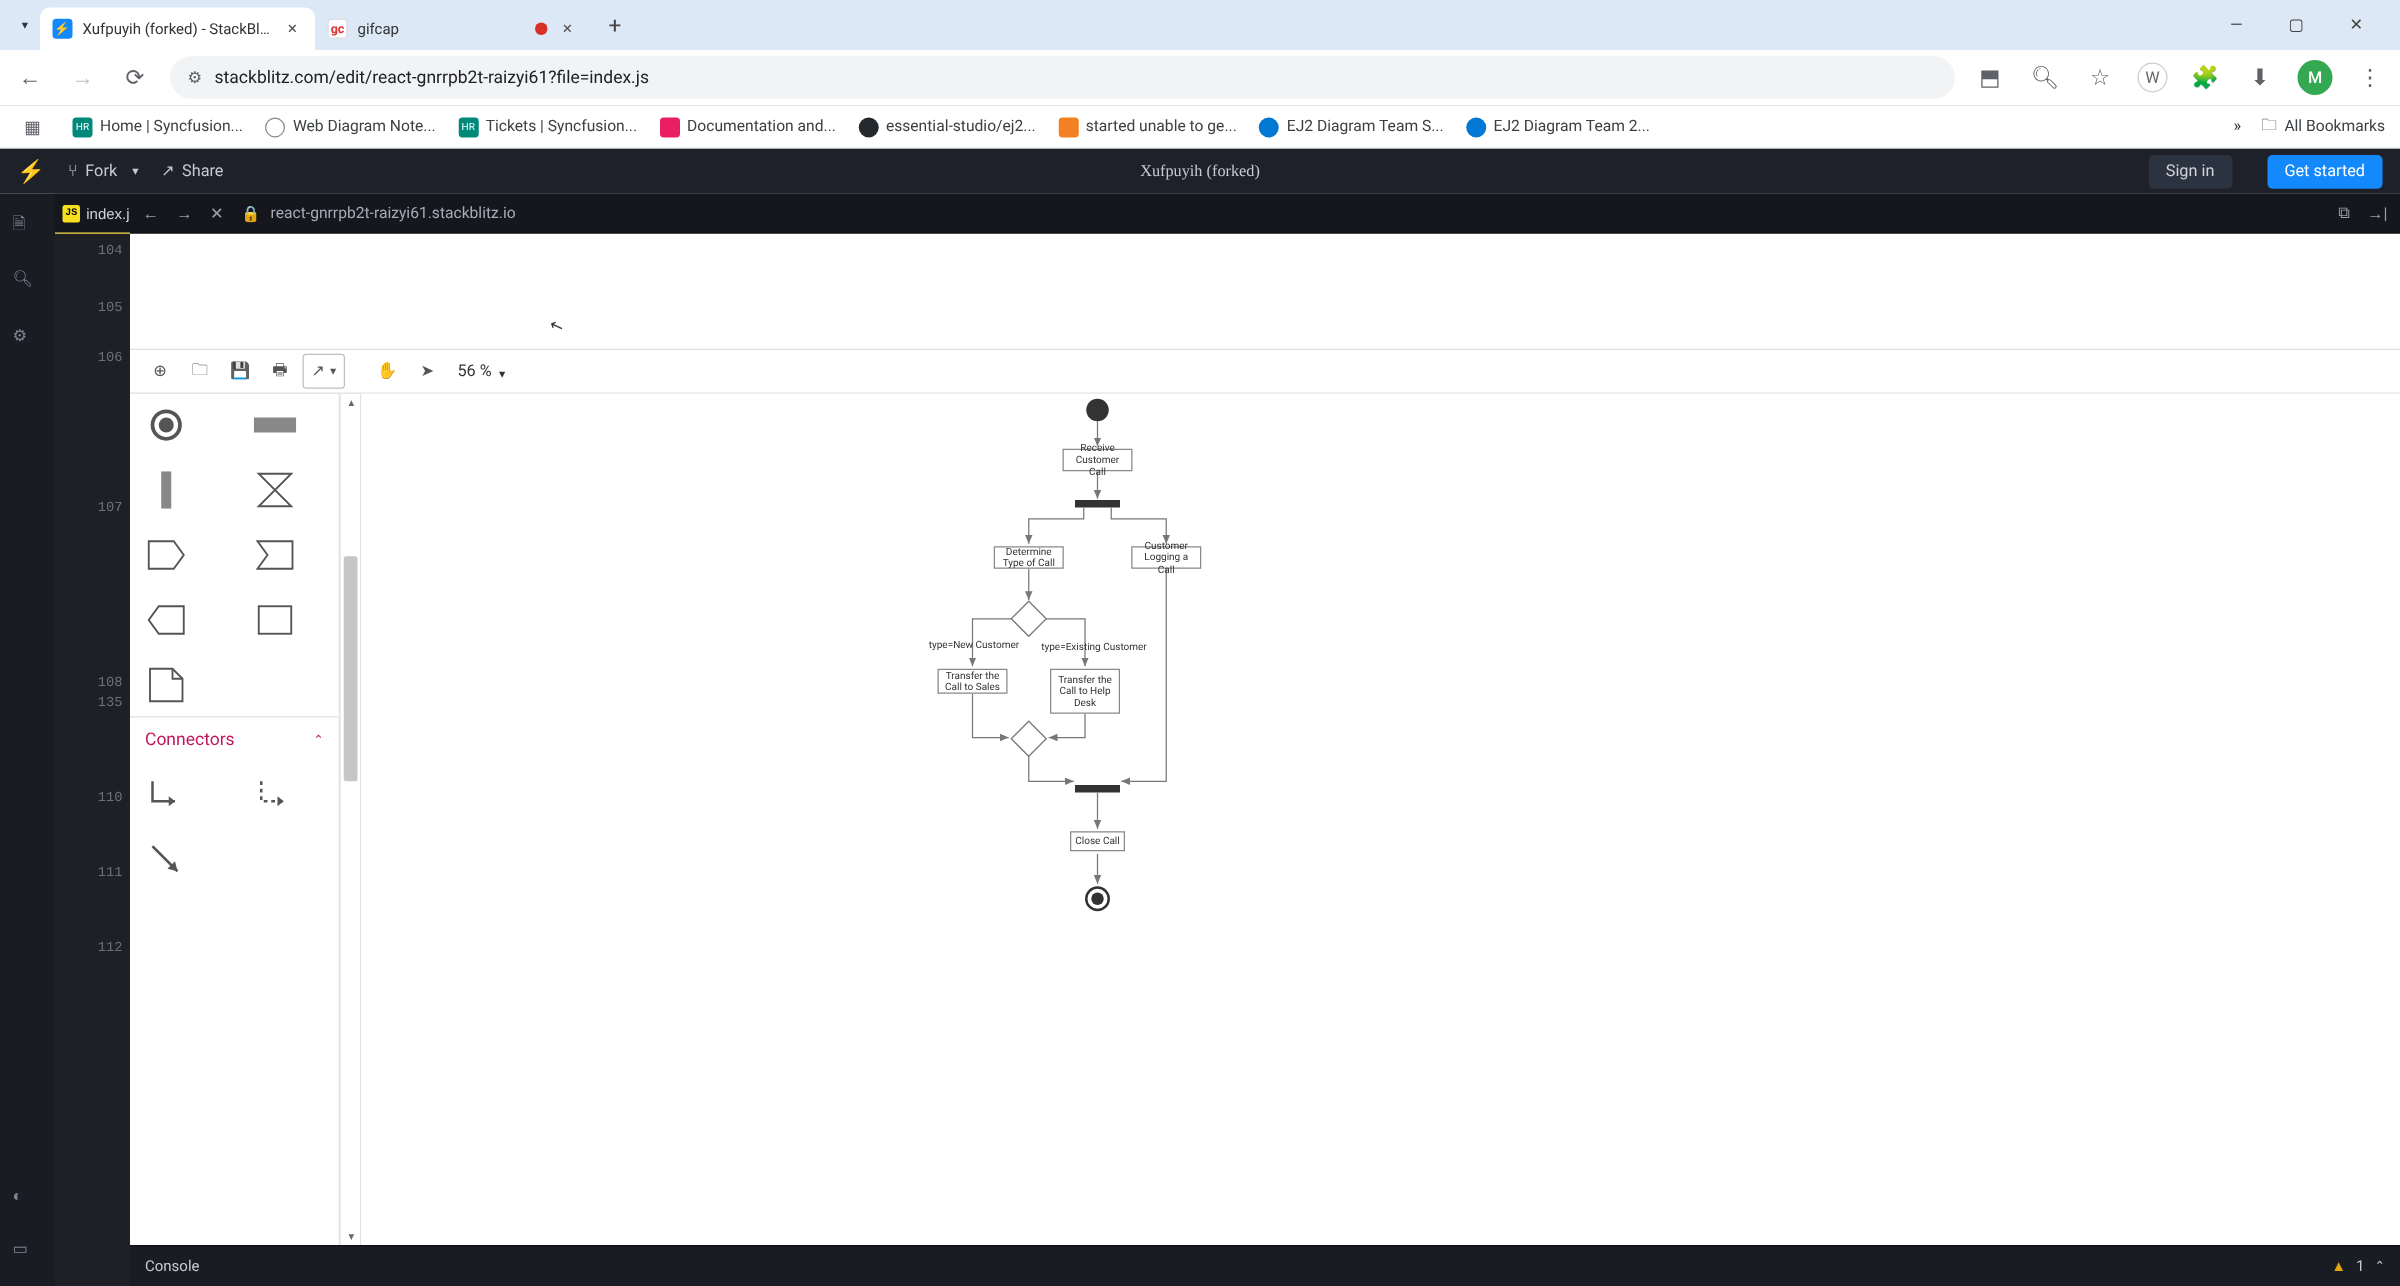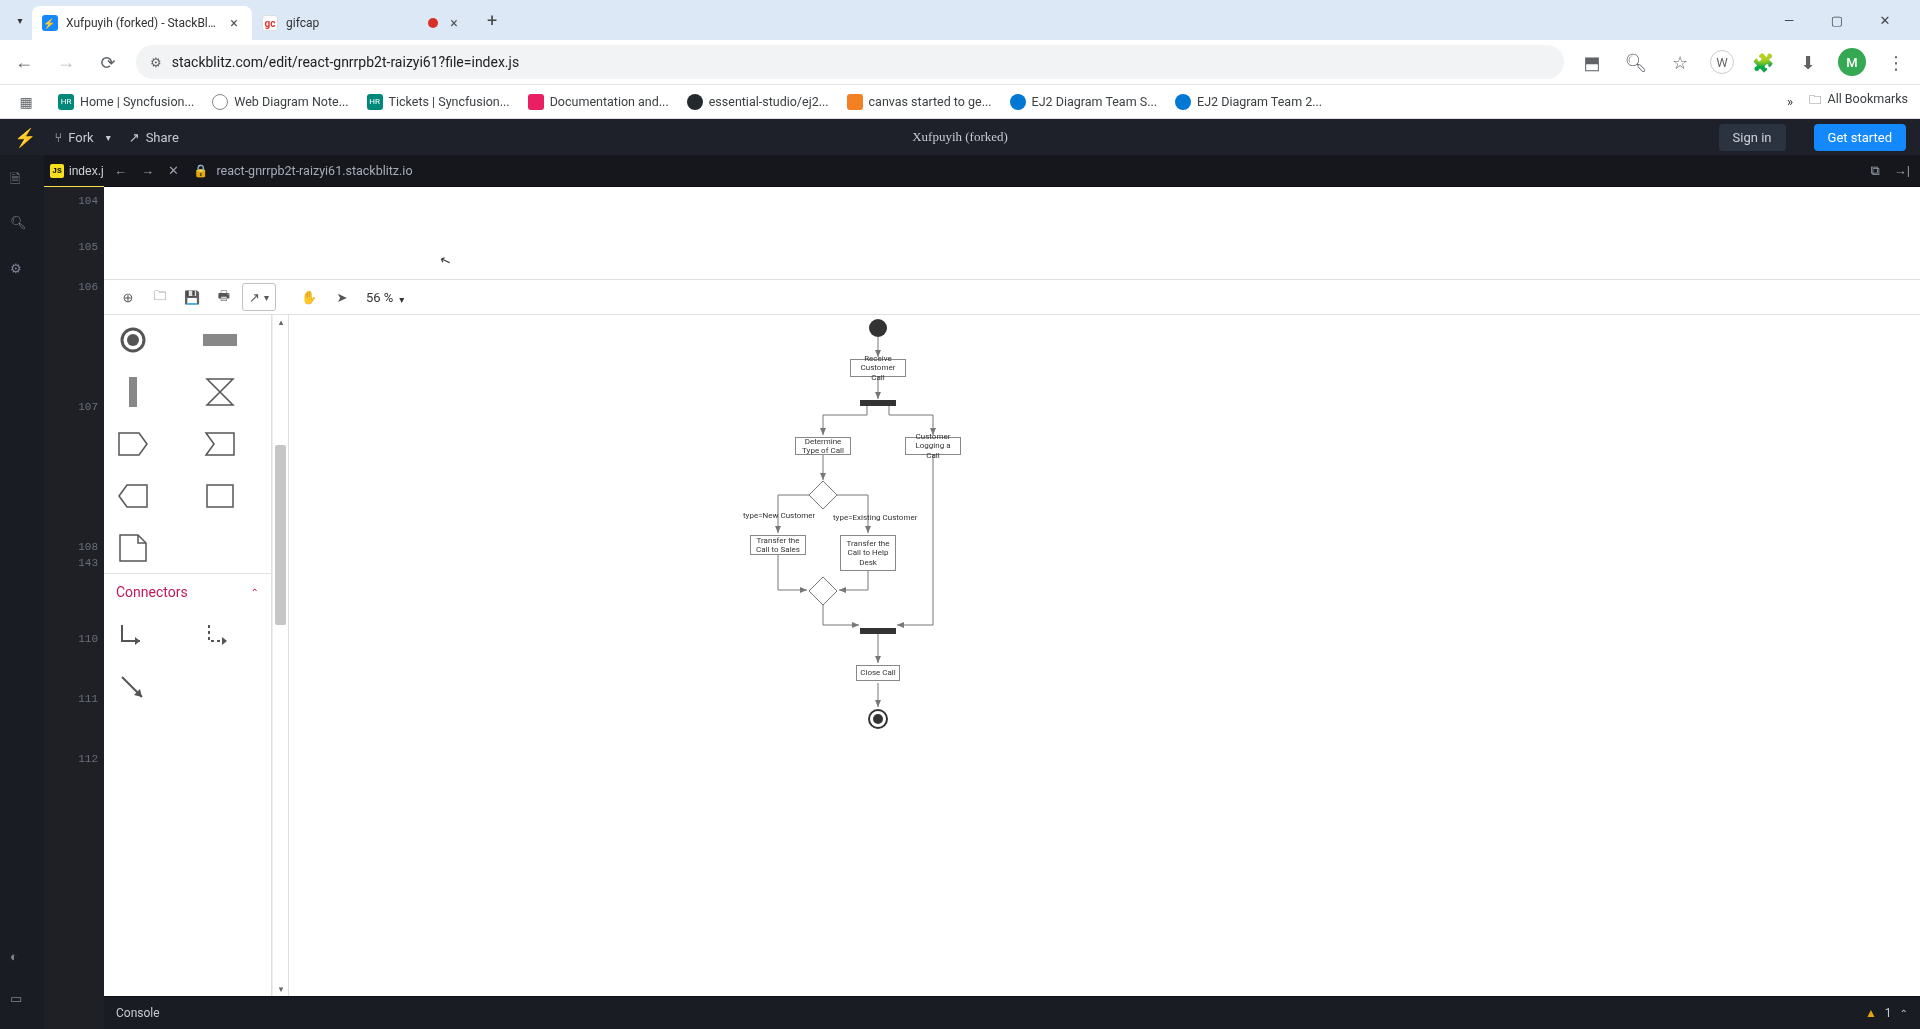--- a/index.html
+++ b/index.html
@@ -23,21 +23,21 @@
 .addr-bar { height: 45px; background: #fff; display: flex; align-items: center; padding: 0 10px; gap: 14px; border-bottom: 1px solid #e3e3e3; }
 .nav-btn { width: 28px; height: 28px; display: flex; align-items: center; justify-content: center; color: #5f6368; font-size: 18px; }
 .url-box { flex: 1; height: 34px; background: #f1f3f4; border-radius: 17px; display: flex; align-items: center; padding: 0 14px; gap: 10px; }
 .url-text { flex: 1; font-size: 14px; color: #202124; }
 .addr-icons { display: flex; gap: 16px; align-items: center; }
 .ext-icon { width: 24px; height: 24px; border-radius: 50%; display: flex; align-items: center; justify-content: center; }
 .avatar { width: 28px; height: 28px; border-radius: 50%; background: #34a853; color: #fff; display: flex; align-items: center; justify-content: center; font-weight: 500; }
 
 
 .bookmarks { height: 34px; background: #fff; display: flex; align-items: center; padding: 0 12px; gap: 18px; border-bottom: 1px solid #ddd; }
-.bm-item { display: flex; align-items: flex-start; gap: 6px; font-size: 12.5px; color: #3c4043; }
+.bm-item { display: flex; align-items: center; gap: 6px; font-size: 12.5px; color: #3c4043; }
 .bm-fav { width: 16px; height: 16px; border-radius: 3px; }
 .bm-overflow { margin-left: auto; display: flex; gap: 16px; align-items: center; }
 
 
 .sb-header { height: 36px; background: #1e2129; display: flex; align-items: center; padding: 0 14px; gap: 18px; color: #c7cbd1; font-size: 13px; }
 .sb-bolt { color: #1389fd; font-size: 18px; }
 .sb-item { display: flex; align-items: center; gap: 6px; cursor: pointer; }
 .sb-title { position: absolute; left: 50%; transform: translateX(-50%); color: #c7cbd1; font-family: Liberation Serif, serif; }
 .sb-right { margin-left: auto; display: flex; gap: 28px; align-items: center; }
 .sb-btn { padding: 6px 14px; border-radius: 4px; background: #2b3240; color: #d0d3da; }
@@ -153,21 +153,21 @@
   <div class="bm-item">
       <div class="bm-fav" style="background:#e91e63"></div>
       <span>Documentation and...</span>
     </div>
   <div class="bm-item">
       <div class="bm-fav" style="background:#24292e;border-radius:50%"></div>
       <span>essential-studio/ej2...</span>
     </div>
   <div class="bm-item">
       <div class="bm-fav" style="background:#f48024"></div>
-      <span>canvas started to ge...</span>
+      <span>started unable to ge...</span>
     </div>
   <div class="bm-item">
       <div class="bm-fav" style="background:#0078d4;border-radius:50%"></div>
       <span>EJ2 Diagram Team S...</span>
     </div>
   <div class="bm-item">
       <div class="bm-fav" style="background:#0078d4;border-radius:50%"></div>
       <span>EJ2 Diagram Team 2...</span>
     </div>
   <div class="bm-overflow">
@@ -212,21 +212,21 @@
     <div class="file-tab">
       <div class="file-js">JS</div>
       <div class="file-name">index.j</div>
     </div>
     <div class="line-nums">
       <span style="height:46px">104</span>
       <span style="height:40px">105</span>
       <span style="height:120px">106</span>
       <span style="height:140px">107</span>
       <span style="height:16px">108</span>
-      <span style="height:76px">143</span>
+      <span style="height:76px">135</span>
       <span style="height:60px">110</span>
       <span style="height:60px">111</span>
       <span style="height:20px">112</span>
     </div>
   </div>
 
   <div class="preview-col">
     <div class="preview-bar">
       <div class="pb-icon">←</div>
       <div class="pb-icon">→</div>

